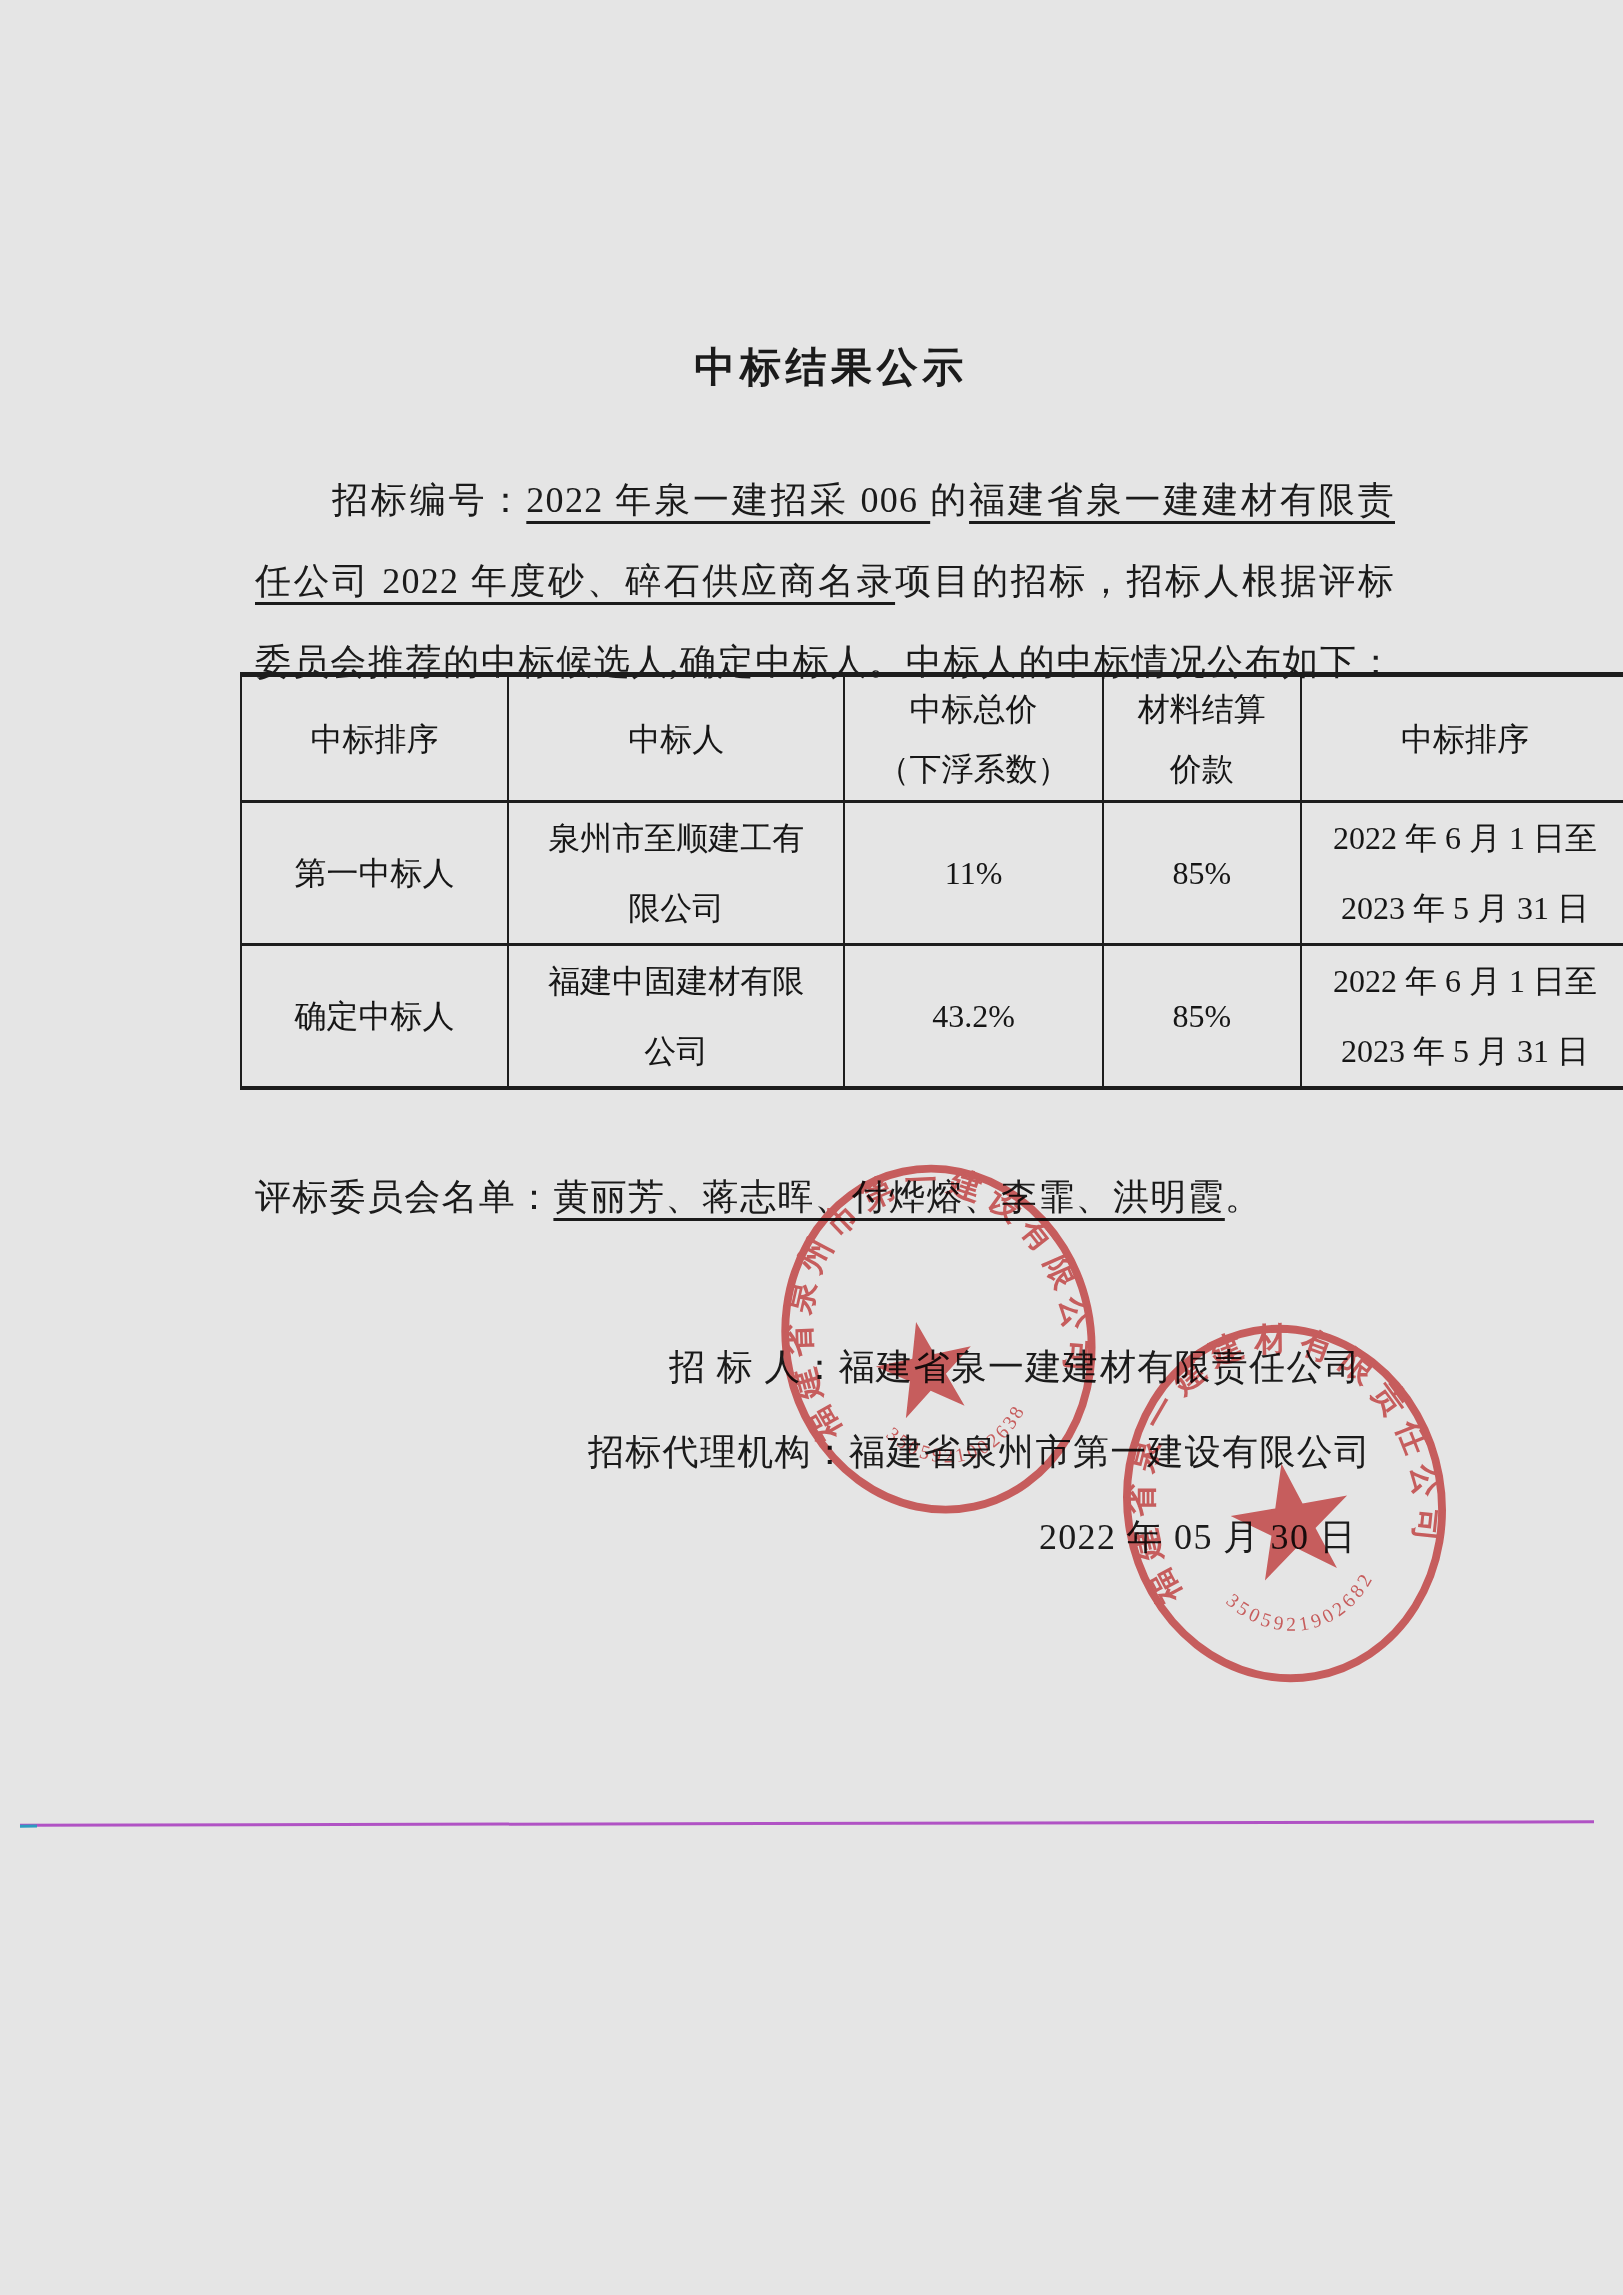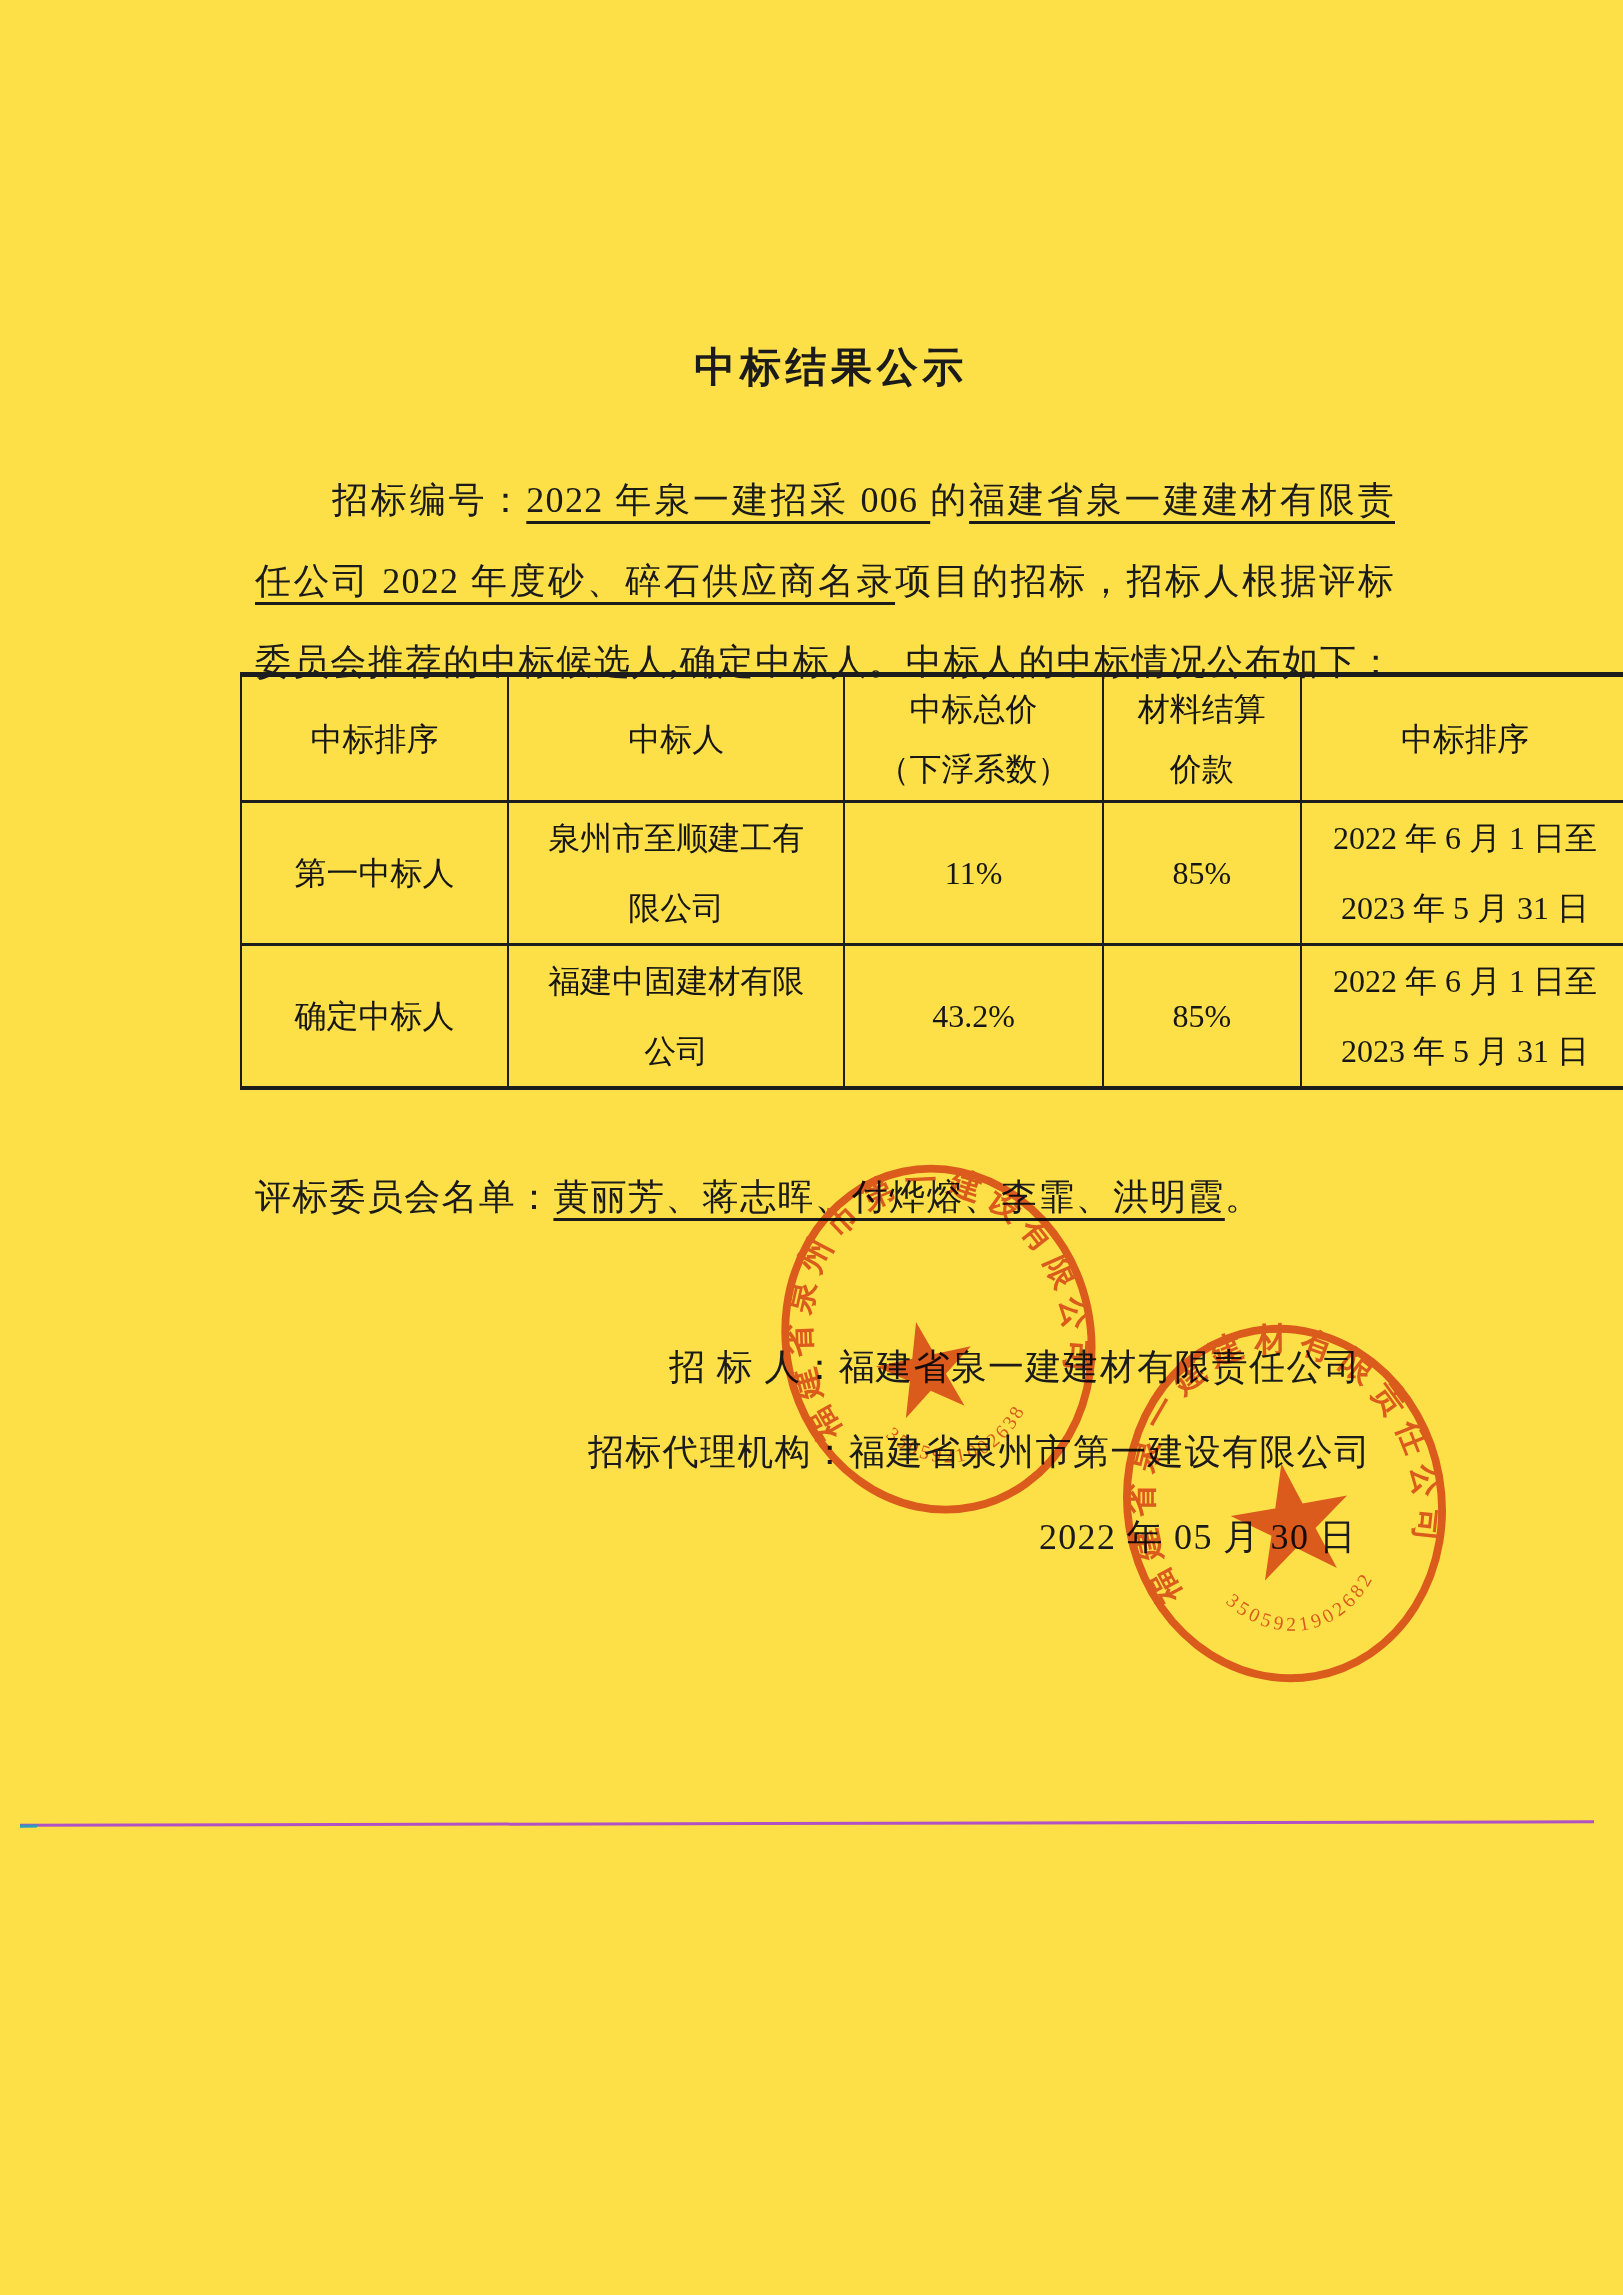--- a/index.html
+++ b/index.html
@@ -1,17 +1,17 @@
 <!DOCTYPE html>
 <html style="font-size:10.5px"><head>
 <meta charset="utf-8">
 <style>
   html,body{margin:0;padding:0;background:#ffffff;}
   .page{
-    position:relative;width:1623px;height:2295px;background:#fde047;
+    position:relative;width:1623px;height:2295px;background:#e5e5e5;
     font-family:"Liberation Serif","DejaVu Serif",serif;color:#1b1b1b;
     overflow:hidden;
   }
   .doc-title{
     position:absolute;left:19.6px;top:340px;width:1623px;text-align:center;
     font-size:41px;font-weight:bold;letter-spacing:4.6px;
   }
   .para{position:absolute;left:255px;top:445px;width:1140px;font-size:36px;letter-spacing:1.3px;}
   .pline{height:81px;text-align:justify;text-align-last:justify;white-space:nowrap;}
   .pline.indent{padding-left:77px;margin-top:31px;}

